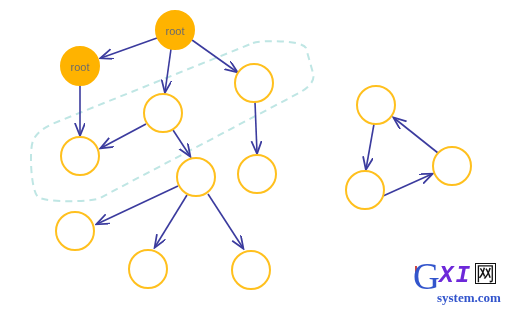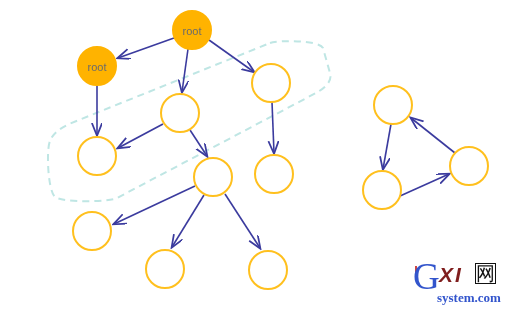--- a/index.html
+++ b/index.html
@@ -3,43 +3,43 @@
 <meta charset="utf-8">
 <style>
   html,body{margin:0;padding:0;}
   body{
     width:509px;height:313px;
     background:#ffffff;
     font-family:"Liberation Sans", sans-serif;
     overflow:hidden;
     position:relative;
   }
-  #canvas-root{position:absolute;left:0;top:0;width:472px;height:313px;padding-left:17px;}
+  #canvas-root{position:absolute;left:0;top:0;width:472px;height:313px;}
   svg#graph{display:block;width:509px;height:313px;}
   .node-circle{fill:#ffffff;stroke:#FFC01E;stroke-width:2;}
   .node-circle.filled{fill:#FFB300;stroke:#FFB300;}
   .node-label{font-family:"Liberation Sans", sans-serif;font-size:11px;fill:#6b6b6b;text-anchor:middle;dominant-baseline:central;}
   .edge{stroke:#3B3B9E;stroke-width:1.6;fill:none;}
   .selection-box{fill:none;stroke:#BFE6E4;stroke-width:2;stroke-dasharray:7 5;}
   
   #watermark{
     position:absolute;left:413px;top:262px;
     width:96px;height:48px;
     pointer-events:none;
   }
   #watermark .wm-g{
     font-family:"Liberation Serif", serif;
     font-size:37px;color:#3355cc;line-height:1;
     letter-spacing:-1px;
     position:absolute;left:0px;top:-4px;
   }
   #watermark .wm-xi{
-    font-family:Liberation Sans, sans-serif;
+    font-family:Liberation Mono, monospace;
     font-style:italic;font-weight:bold;
-    font-size:21px;color:#7f1d1d;line-height:1;
+    font-size:24px;color:#6d28d9;line-height:1;
     position:absolute;left:26px;top:2px;
     letter-spacing:2px;
   }
   #watermark .wm-cn{
     font-family:"DejaVu Sans", sans-serif;
     font-size:19px;color:#111111;line-height:1;
     position:absolute;left:62px;top:1px;
     border:1px solid #111;padding:0 0px;
   }
   #watermark .wm-sub{

